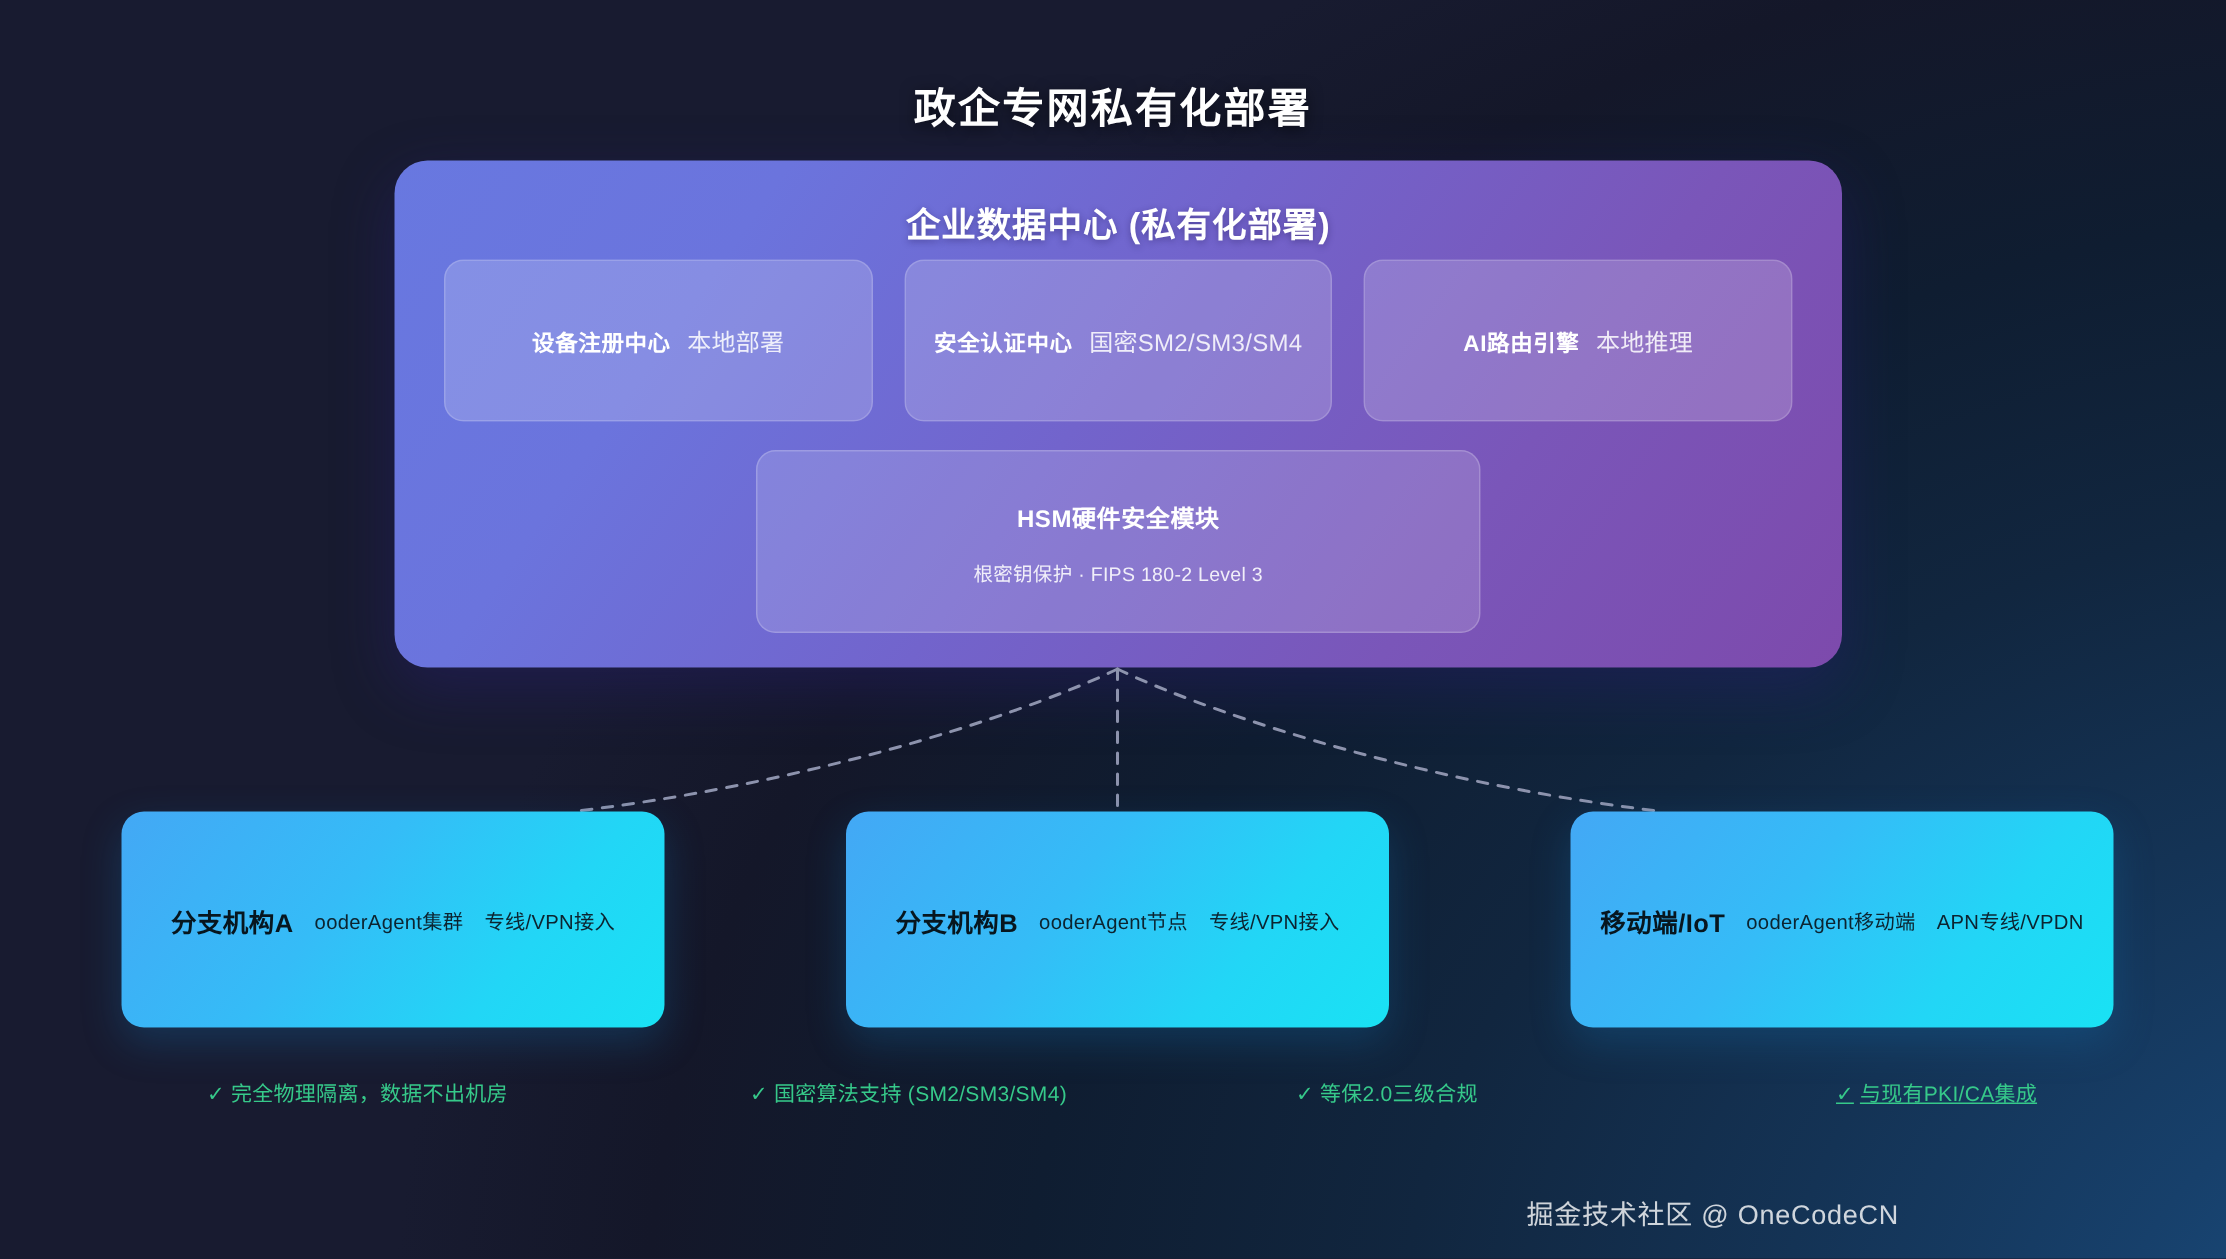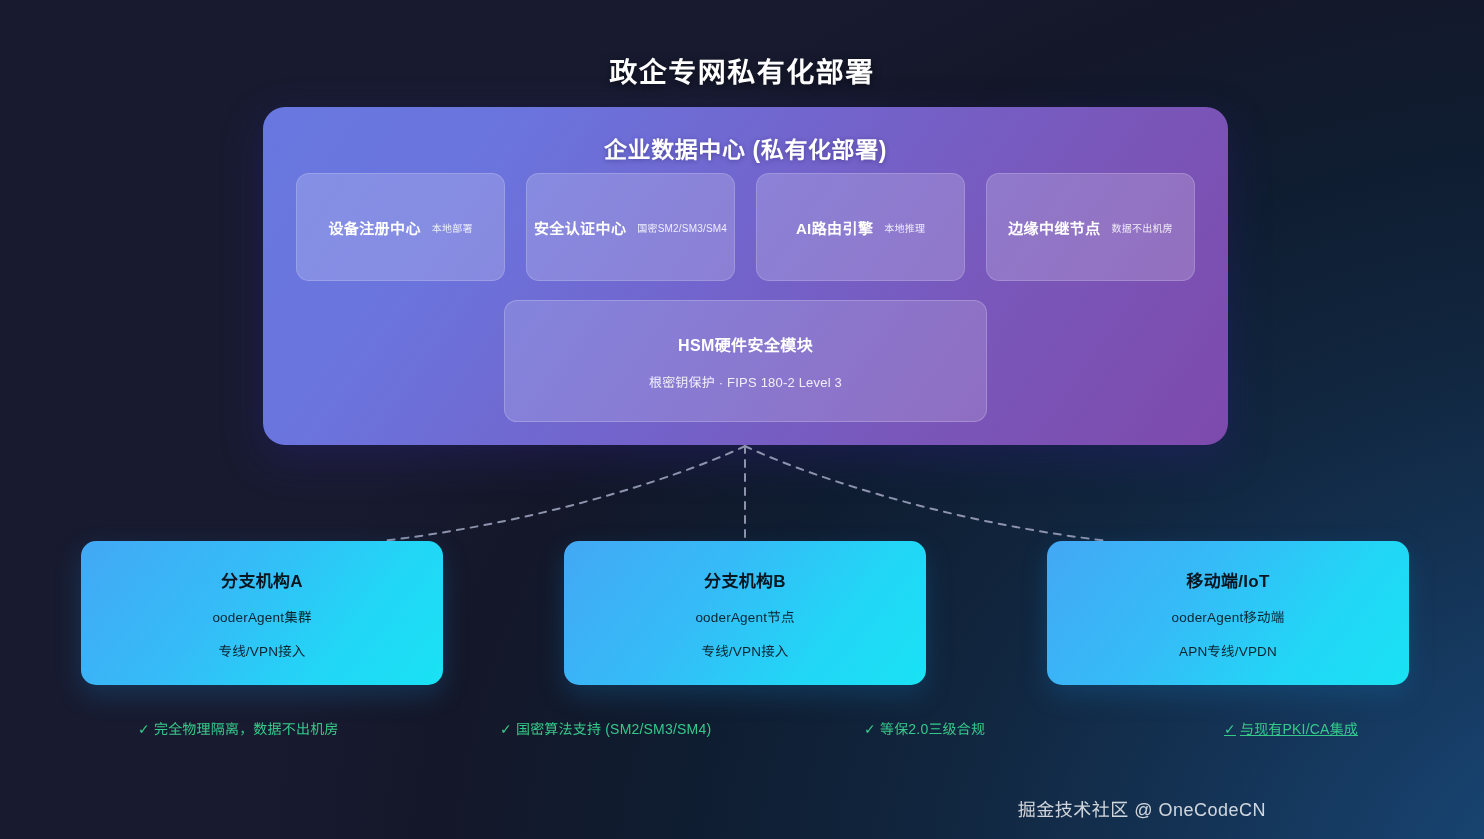--- a/index.html
+++ b/index.html
@@ -90,21 +90,21 @@
   }
 
   .dc-card-title {
     font-size: 15px;
     font-weight: bold;
     color: #ffffff;
     letter-spacing: .4px;
   }
 
   .dc-card-sub {
-    font-size: 10px;
+    font-size: 16px;
     color: rgba(255,255,255,.86);
     letter-spacing: .2px;
   }
 
   .hsm-card {
     position: absolute;
     left: 241px;
     top: 193px;
     width: 483px;
     height: 122px;
@@ -152,21 +152,21 @@
 
   .branch {
     position: absolute;
     top: 0;
     width: 362px;
     height: 144px;
     border-radius: 15px;
     background: linear-gradient(128deg, #43a8f5 0%, #35bcf7 40%, #22d6f6 72%, #19e2f4 100%);
     box-shadow: 0 10px 26px rgba(20,110,170,.30);
     display: flex;
-    flex-direction: column;
+    flex-direction: row;
     align-items: center;
     justify-content: center;
     gap: 14px;
     color: #0d2233;
   }
 
   .branch.b1 { left: 81px; }
   .branch.b2 { left: 564px; }
   .branch.b3 { left: 1047px; }
 
@@ -239,24 +239,20 @@
       <div class="dc-card">
         <div class="dc-card-title">安全认证中心</div>
         <div class="dc-card-sub">国密SM2/SM3/SM4</div>
       </div>
 
       <div class="dc-card">
         <div class="dc-card-title">AI路由引擎</div>
         <div class="dc-card-sub">本地推理</div>
       </div>
 
-      <div class="dc-card">
-        <div class="dc-card-title">边缘中继节点</div>
-        <div class="dc-card-sub">数据不出机房</div>
-      </div>
 
     </div>
 
     <div class="hsm-card">
       <div class="hsm-title">HSM硬件安全模块</div>
       <div class="hsm-sub">根密钥保护 · FIPS 180-2 Level 3</div>
     </div>
 
   </div>
 

